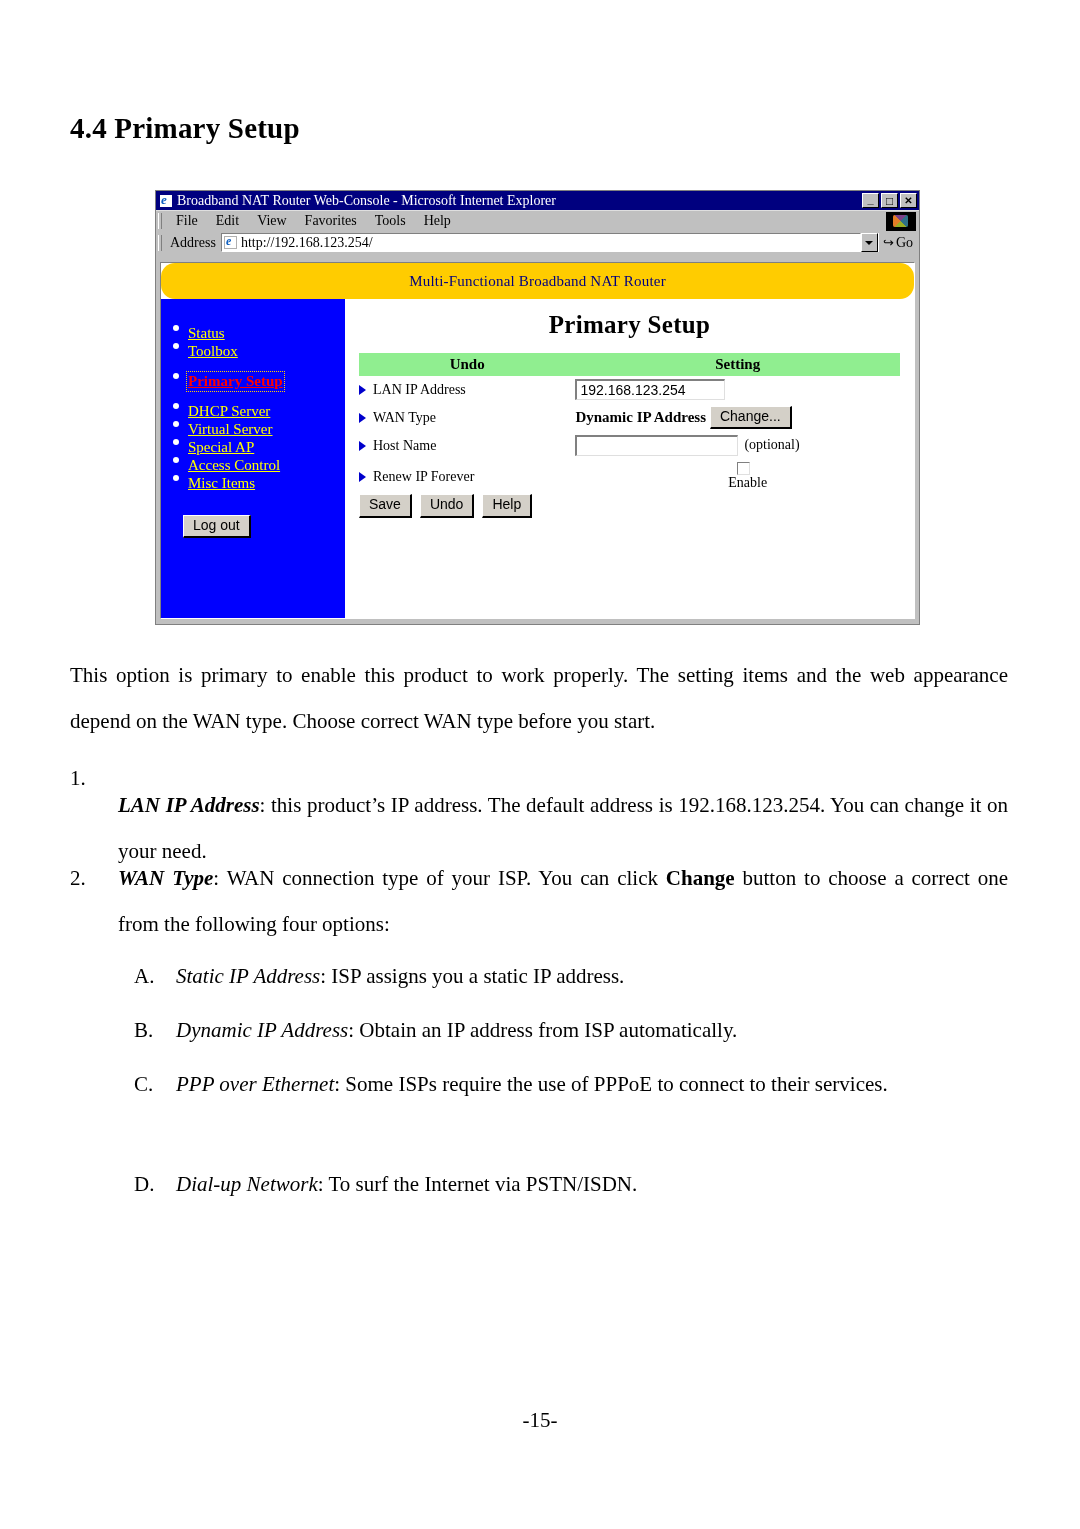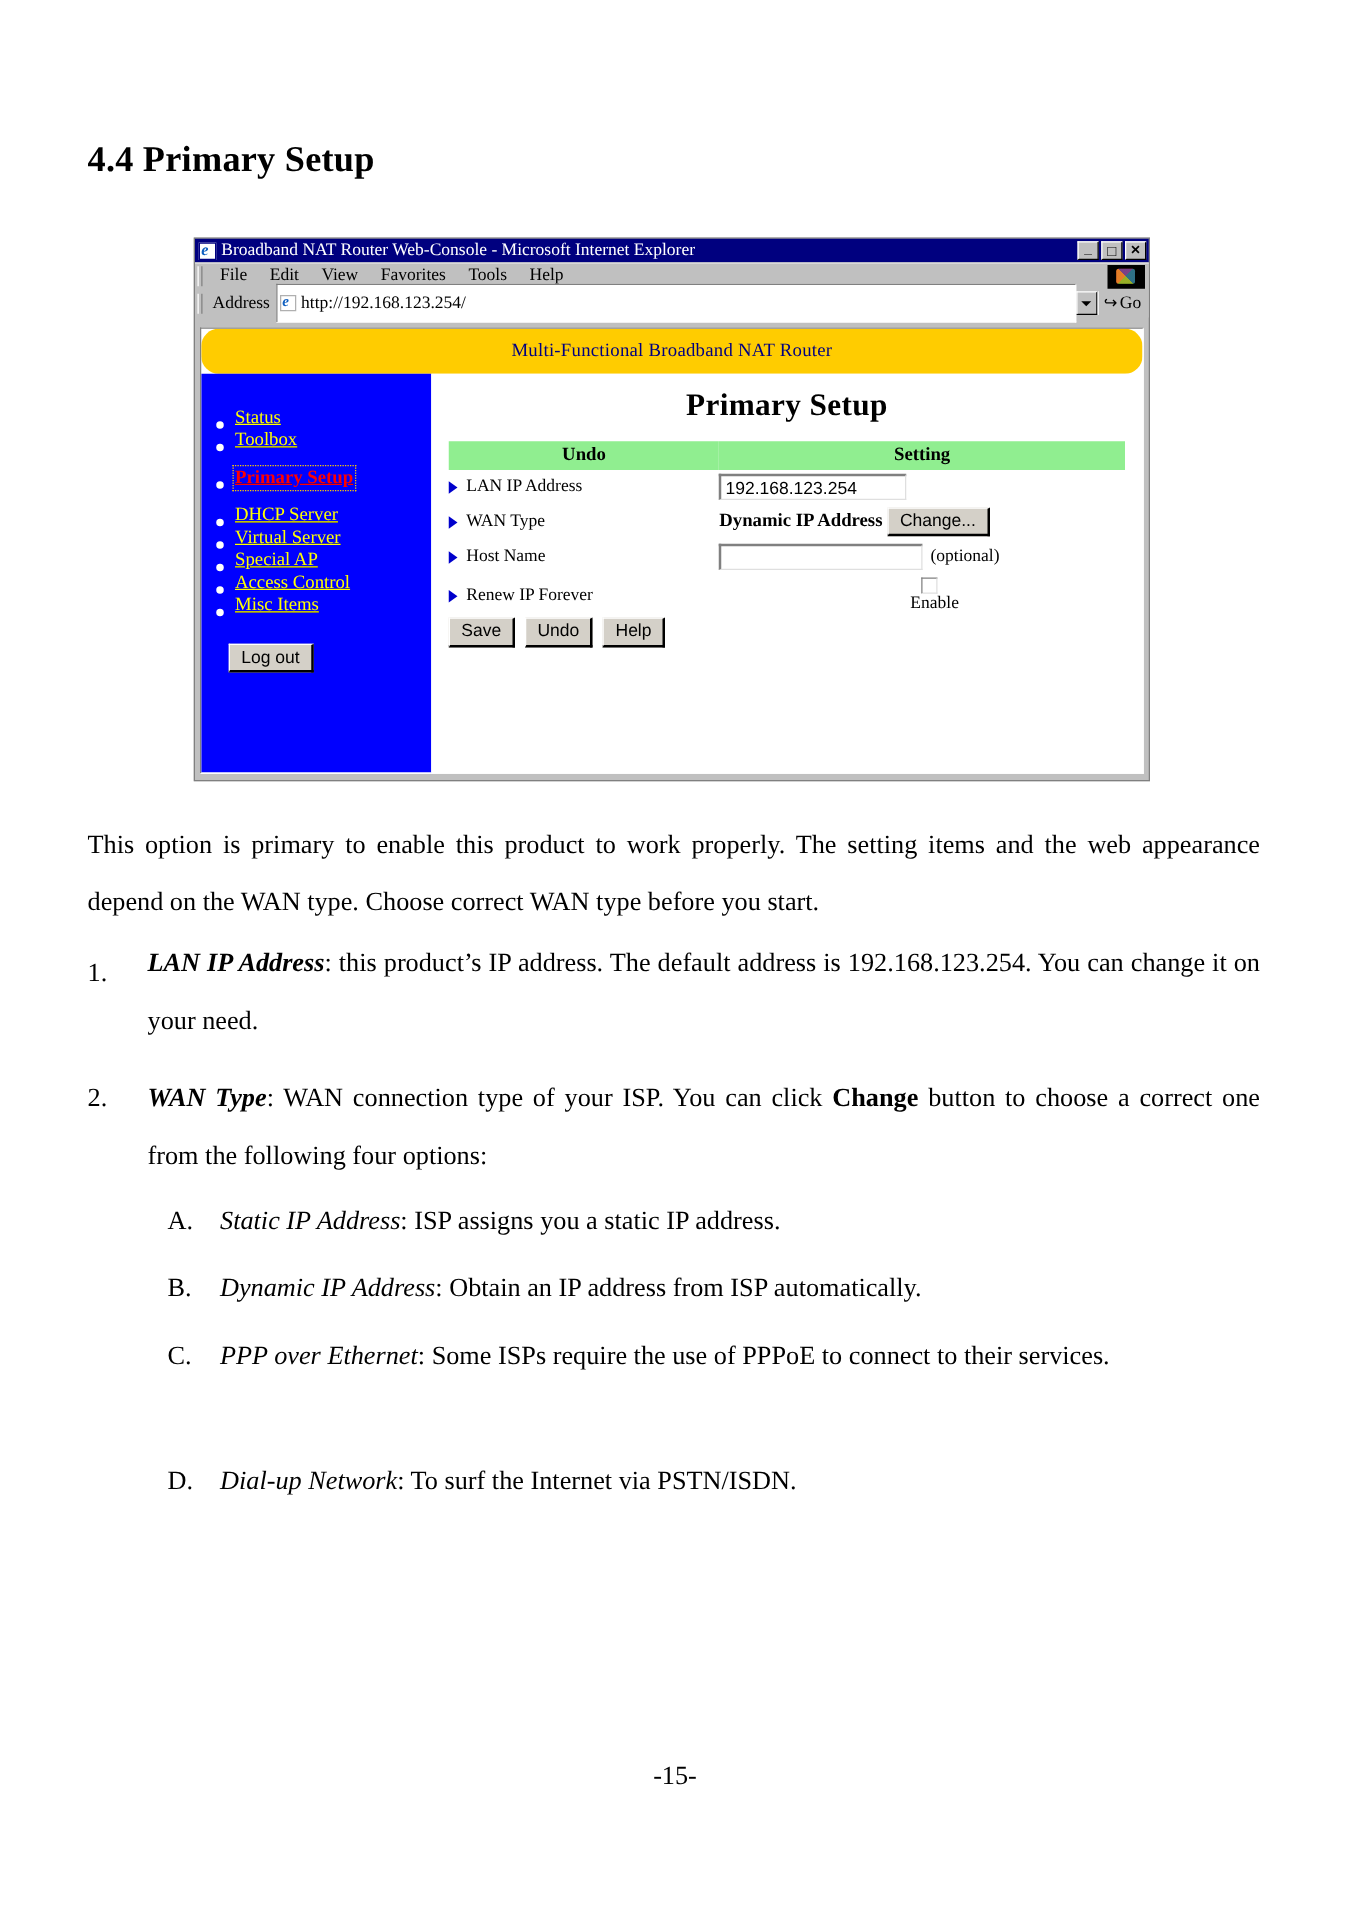--- a/index.html
+++ b/index.html
@@ -165,21 +165,21 @@
     padding-left: 2px;
     box-sizing: border-box;
   }
   .address-label {
     font-size: 14px;
     padding: 0 5px 0 3px;
     white-space: nowrap;
   }
   .address-field {
     flex: 1;
-    height: 31px;
+    height: 19px;
     background: #ffffff;
     border-top: 1px solid #808080;
     border-left: 1px solid #808080;
     border-right: 1px solid #ffffff;
     border-bottom: 1px solid #ffffff;
     box-sizing: border-box;
     display: flex;
     align-items: center;
     overflow: hidden;
   }
@@ -287,23 +287,22 @@
     font-weight: bold;
     font-size: 16px;
     text-align: center;
     line-height: 1.35;
     font-family: "Liberation Serif", serif;
     padding: 0 6px;
   }
   .menu-list { margin-top: 16px; padding-left: 12px; }
   .menu-row {
     display: flex;
-    align-items: flex-end;
+    align-items: flex-start;
     height: 18px;
-    text-decoration: underline;
   }
   .menu-row.gap-before { margin-top: 12px; }
   .bullet {
     width: 6px; height: 6px;
     border-radius: 50%;
     background: #ffffff;
     margin-right: 9px;
     flex: none;
   }
   .menu-link {
@@ -452,21 +451,21 @@
     color: #000000;
   }
   .list-marker {
     position: absolute;
     font-family: "Liberation Serif", serif;
     font-size: 21px;
     line-height: 46px;
     color: #000000;
   }
   .num-1-marker { left: 70px; top: 755px; }
-  .num-1-text { left: 118px; top: 747px; width: 890px; }
+  .num-1-text { left: 118px; top: 782px; width: 890px; }
   .num-2-marker { left: 70px; top: 855px; }
   .num-2-text { left: 118px; top: 855px; width: 890px; }
   .sub-a-marker { left: 134px; top: 953px; }
   .sub-a-text { left: 176px; top: 953px; width: 832px; }
   .sub-b-marker { left: 134px; top: 1007px; }
   .sub-b-text { left: 176px; top: 1007px; width: 832px; }
   .sub-c-marker { left: 134px; top: 1061px; }
   .sub-c-text { left: 176px; top: 1061px; width: 832px; }
   .sub-d-marker { left: 134px; top: 1161px; }
   .sub-d-text { left: 176px; top: 1161px; width: 832px; }

